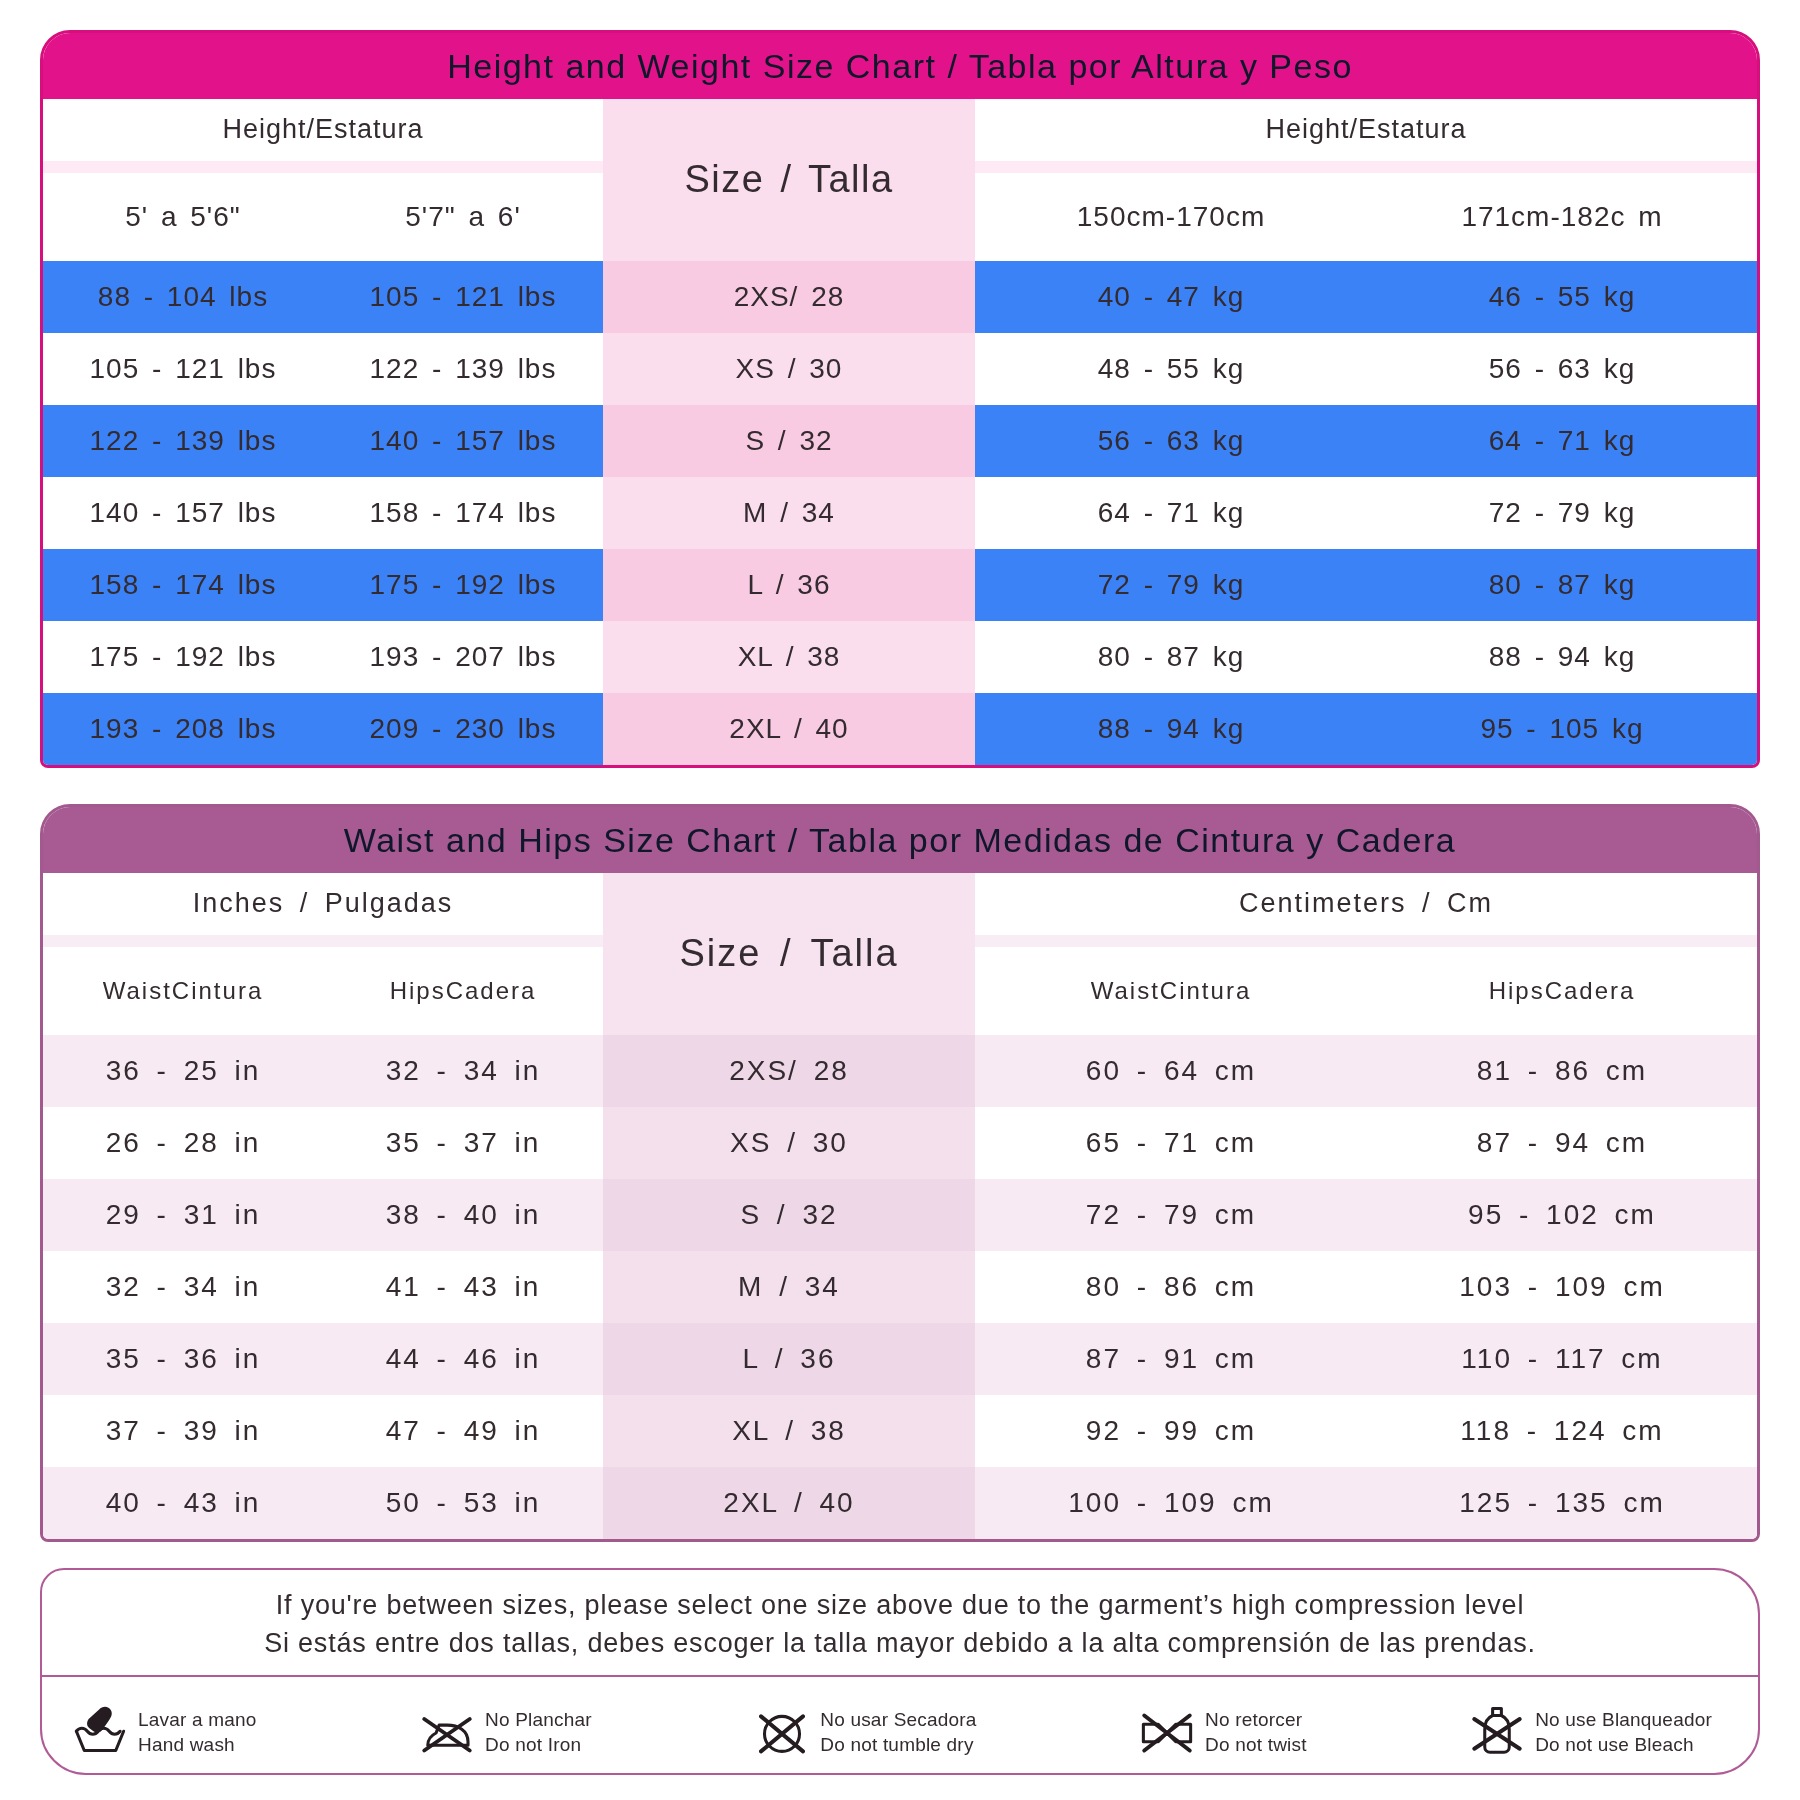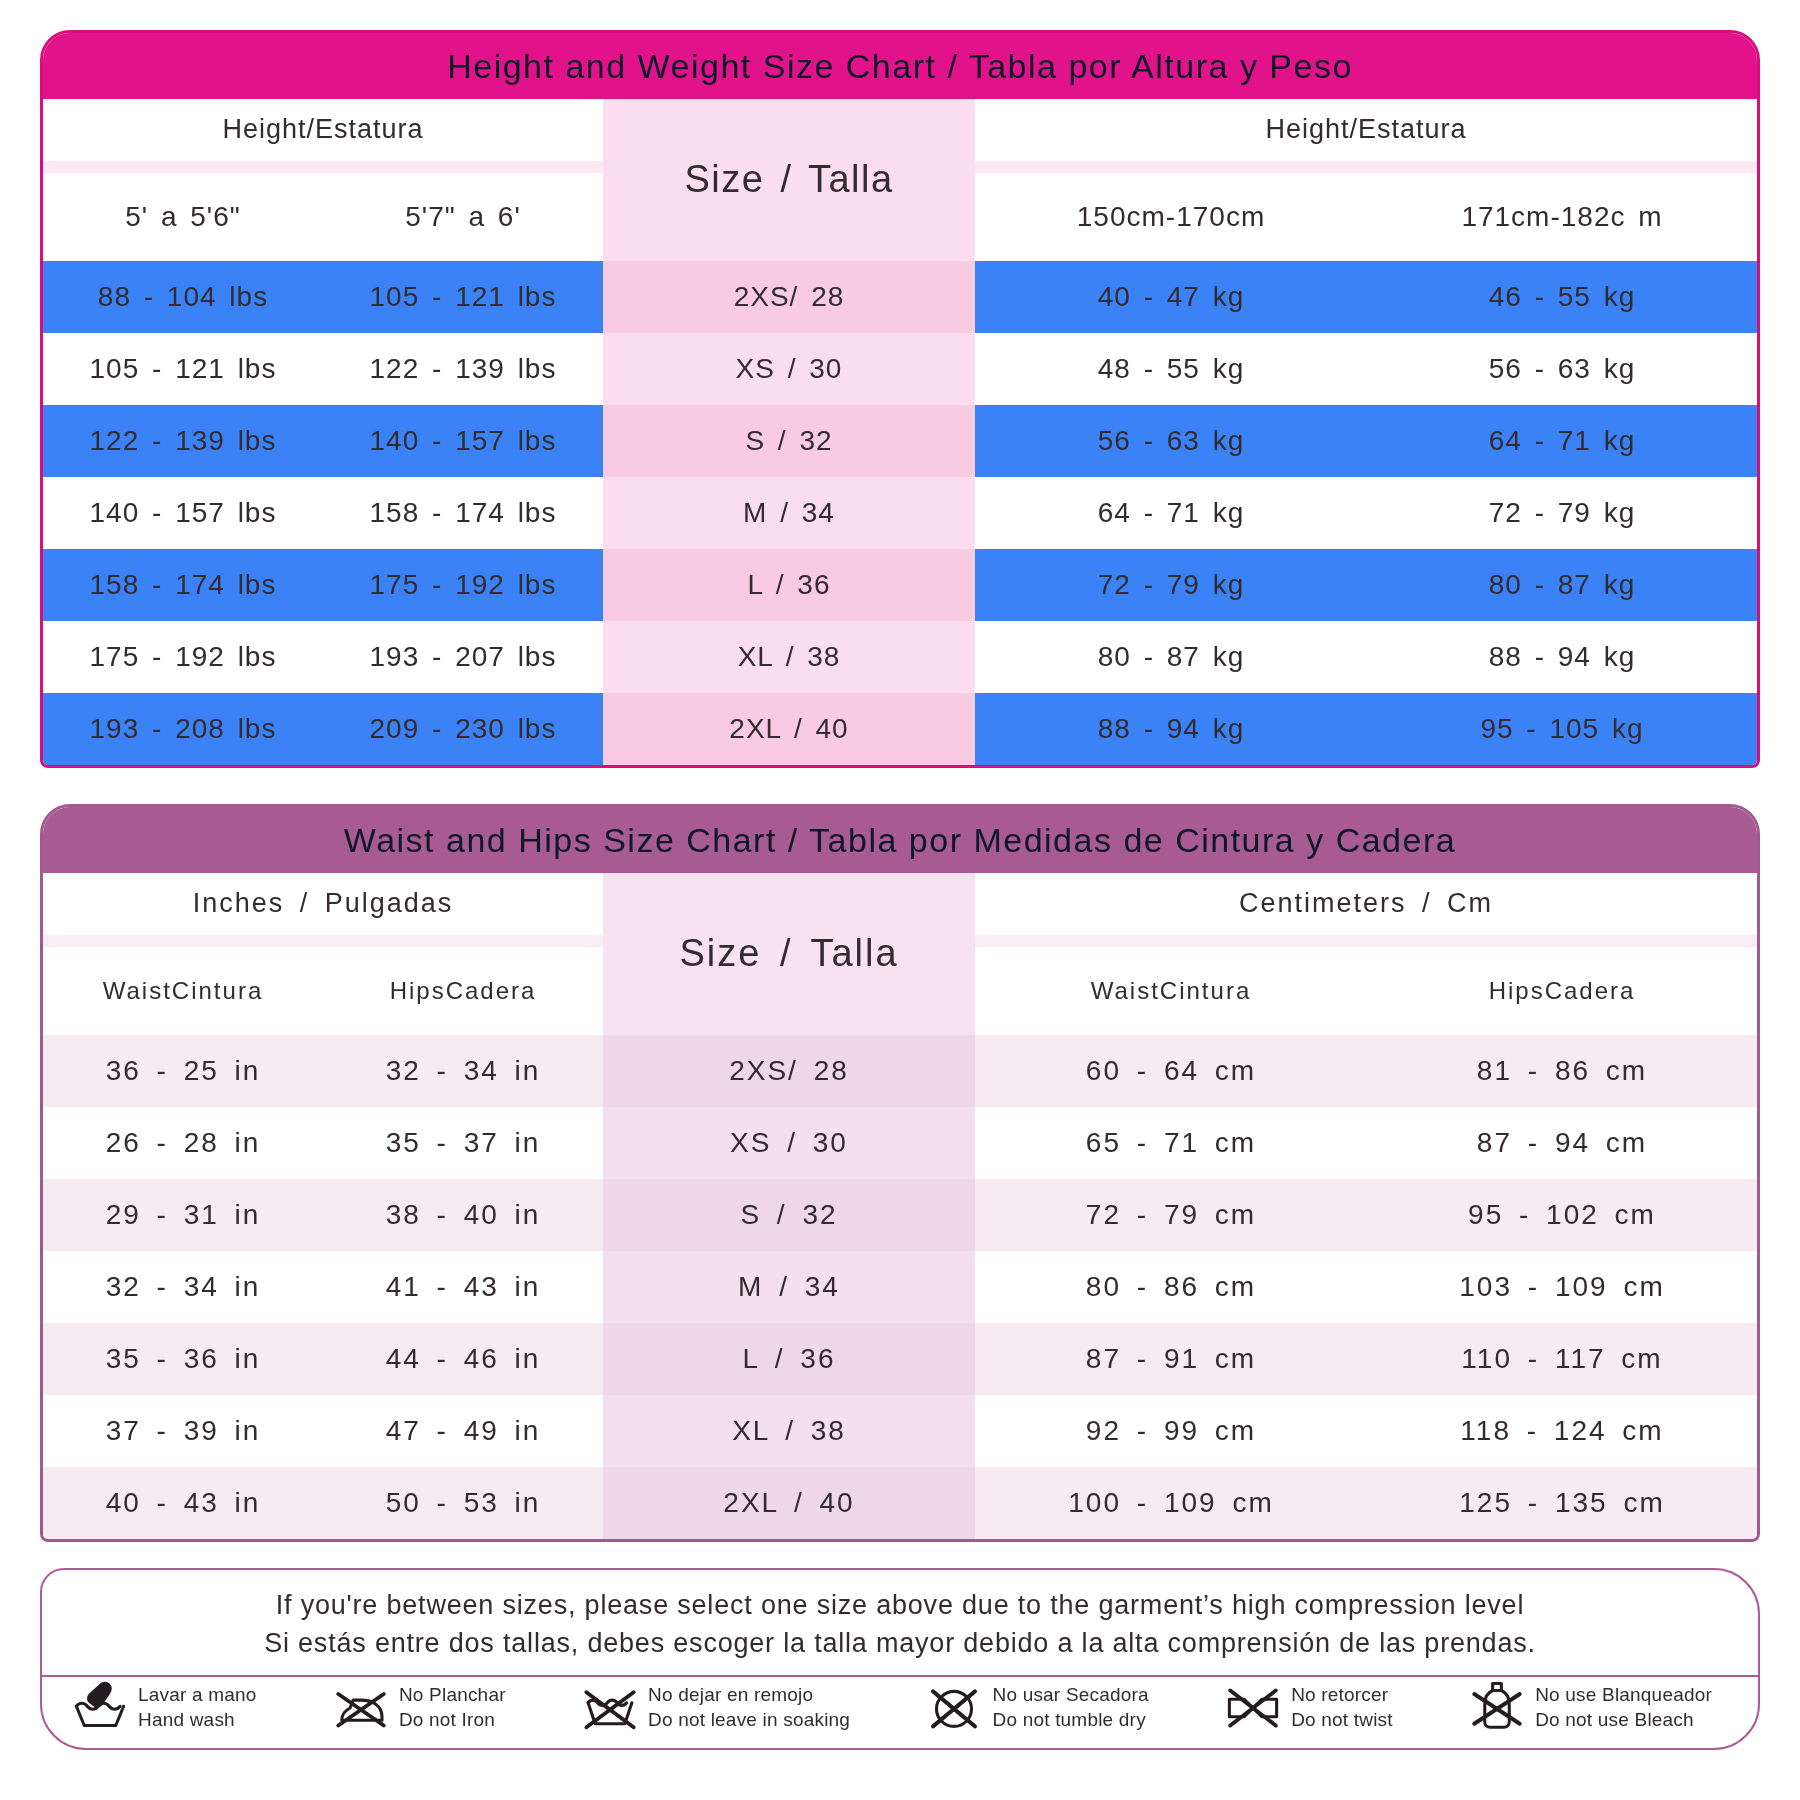--- a/index.html
+++ b/index.html
@@ -46,21 +46,21 @@
   .card2 .r-odd .c-size{background:#eed8e8;}
   .card2 .r-even .c-size{background:#f4e0ec;}
   .card2 .cell{letter-spacing:2px;word-spacing:6px;}
 
   
   .note-card{margin-top:26px;border:2px solid #b05a96;border-radius:24px 46px 46px 46px;
              overflow:hidden;background:#fff;}
   .note-text{padding:16px 60px 12px;text-align:center;font-size:27px;line-height:1.42;
              letter-spacing:0.8px;}
   .care-row{border-top:2px solid #b05a96;display:flex;align-items:center;
-            justify-content:space-between;padding:3px 46px 12px 30px;}
+            justify-content:space-between;padding:28px 46px 12px 30px;}
   .care-item{display:flex;align-items:center;gap:10px;}
   .care-item svg{width:56px;height:56px;display:block;flex:none;}
   .care-label{font-size:19px;line-height:1.3;letter-spacing:0.2px;display:flex;flex-direction:column;}
 </style>
 </head>
 <body>
 
 <div class="wrap">
 
   <div class="card card1">
@@ -235,32 +235,20 @@
           <path d="M10 46 h46 v-4 c0 -13 -11 -19 -24 -19 h-9 l-3.5 9 c-6 3 -9.5 8 -9.5 14 z"></path>
           <line x1="6" y1="16" x2="58" y2="52" stroke-width="4.5"></line>
           <line x1="58" y1="16" x2="6" y2="52" stroke-width="4.5"></line>
         </svg>
         <span class="care-label">
           <span>No Planchar</span>
           <span>Do not Iron</span>
         </span>
       </div>
 
-      <div class="care-item">
-        <svg viewBox="0 0 64 64" fill="none" stroke="#241c20" stroke-width="3.5" stroke-linecap="round" stroke-linejoin="round">
-          <path d="M7 26 L15 50 L49 50 L57 26"></path>
-          <path d="M7 26 c3 -4 8 -4 11 0 c3 4 8 4 11 0 c3 -4 8 -4 11 0 c3 4 8 4 11 0"></path>
-          <line x1="5" y1="14" x2="59" y2="54" stroke-width="4.5"></line>
-          <line x1="59" y1="14" x2="5" y2="54" stroke-width="4.5"></line>
-        </svg>
-        <span class="care-label">
-          <span>No dejar en remojo</span>
-          <span>Do not leave in soaking</span>
-        </span>
-      </div>
 
       <div class="care-item">
         <svg viewBox="0 0 64 64" fill="none" stroke="#241c20" stroke-width="3.5" stroke-linecap="round" stroke-linejoin="round">
           <circle cx="32" cy="33" r="20"></circle>
           <line x1="8" y1="13" x2="56" y2="53" stroke-width="4.5"></line>
           <line x1="56" y1="13" x2="8" y2="53" stroke-width="4.5"></line>
         </svg>
         <span class="care-label">
           <span>No usar Secadora</span>
           <span>Do not tumble dry</span>

